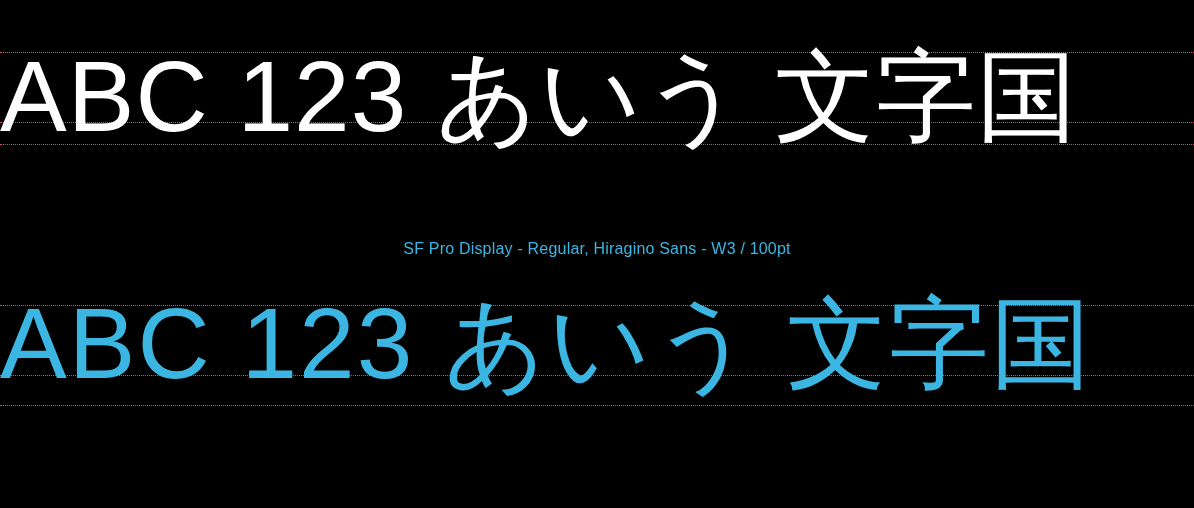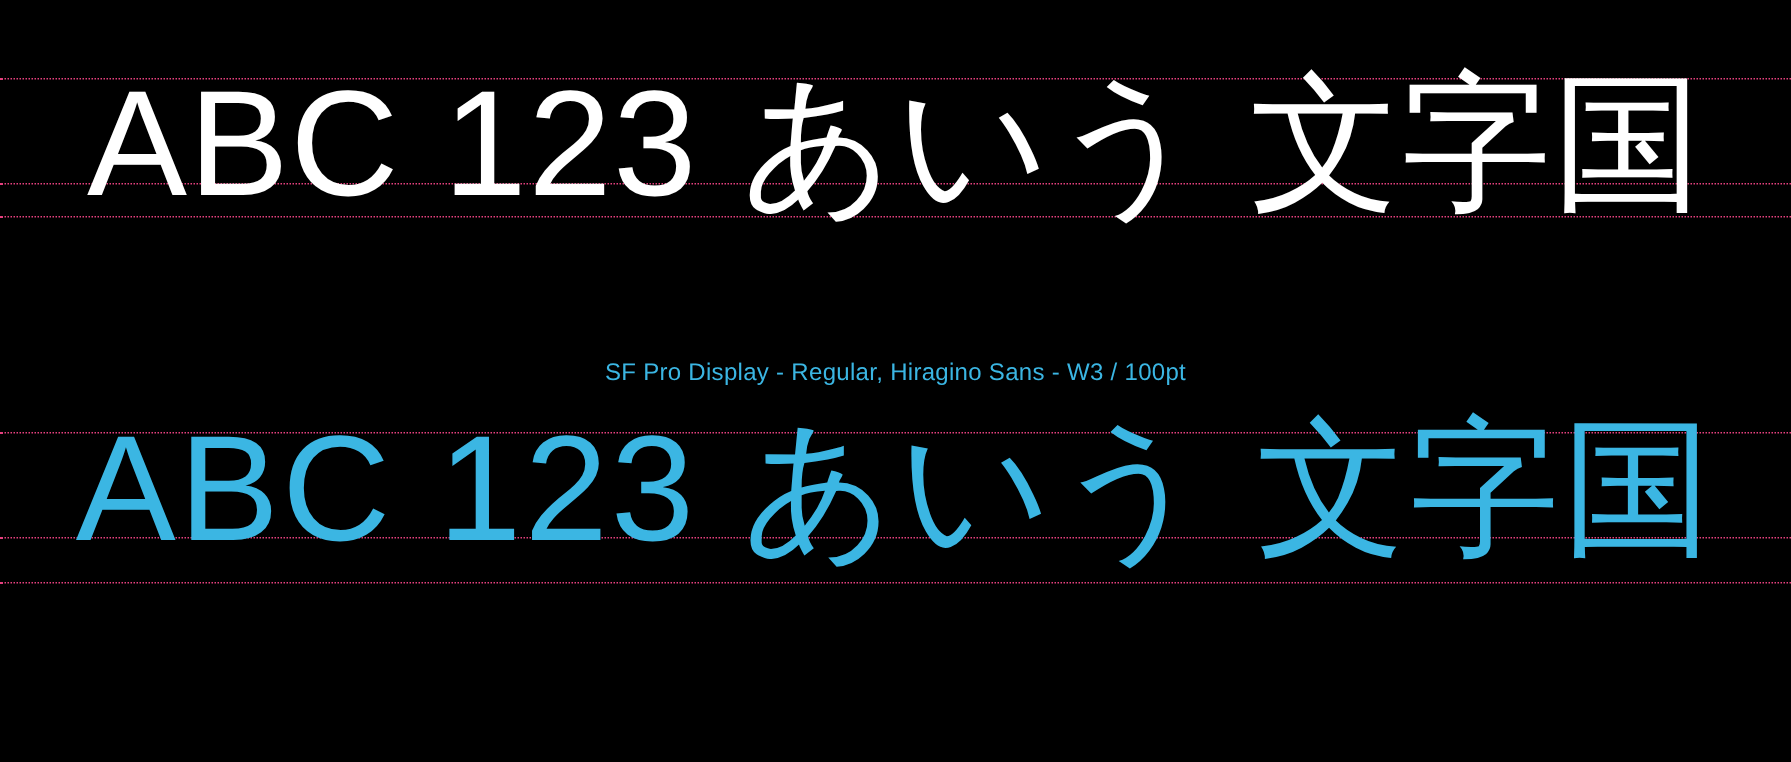--- a/index.html
+++ b/index.html
@@ -24,33 +24,33 @@
     letter-spacing: 0.2px;
     text-align: center;
     margin-bottom: 28px;
   }
   .label2 {
     color: #3bb6e3;
     font-size: 16px;
     font-weight: 400;
     letter-spacing: 0.2px;
     text-align: center;
-    margin-bottom: 28px;
+    margin-bottom: 45px;
   }
   .sample-wrap {
     position: relative;
     height: 120px;
   }
   .sample {
     position: relative;
     font-size: 100px;
     line-height: 1;
     font-weight: 400;
     white-space: nowrap;
-    text-align: center;
+    text-align: left;
     z-index: 2;
     letter-spacing: 1px;
   }
   .sample1 {
     color: #fff;
     top: -4px;
   }
   .sample2 {
     color: #3bb6e3;
     top: -10px;

